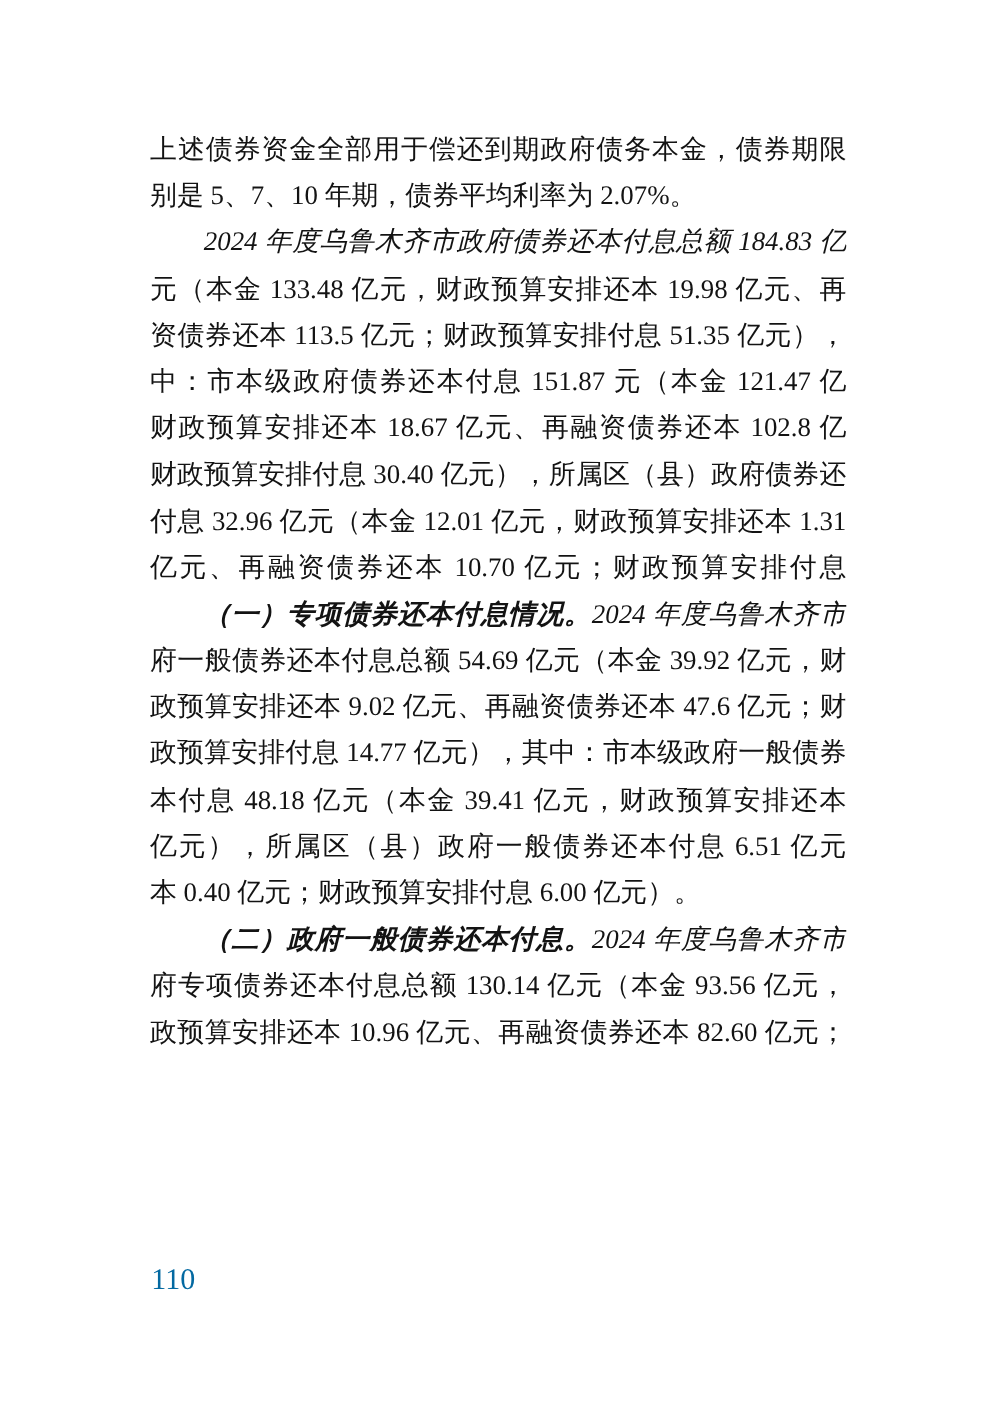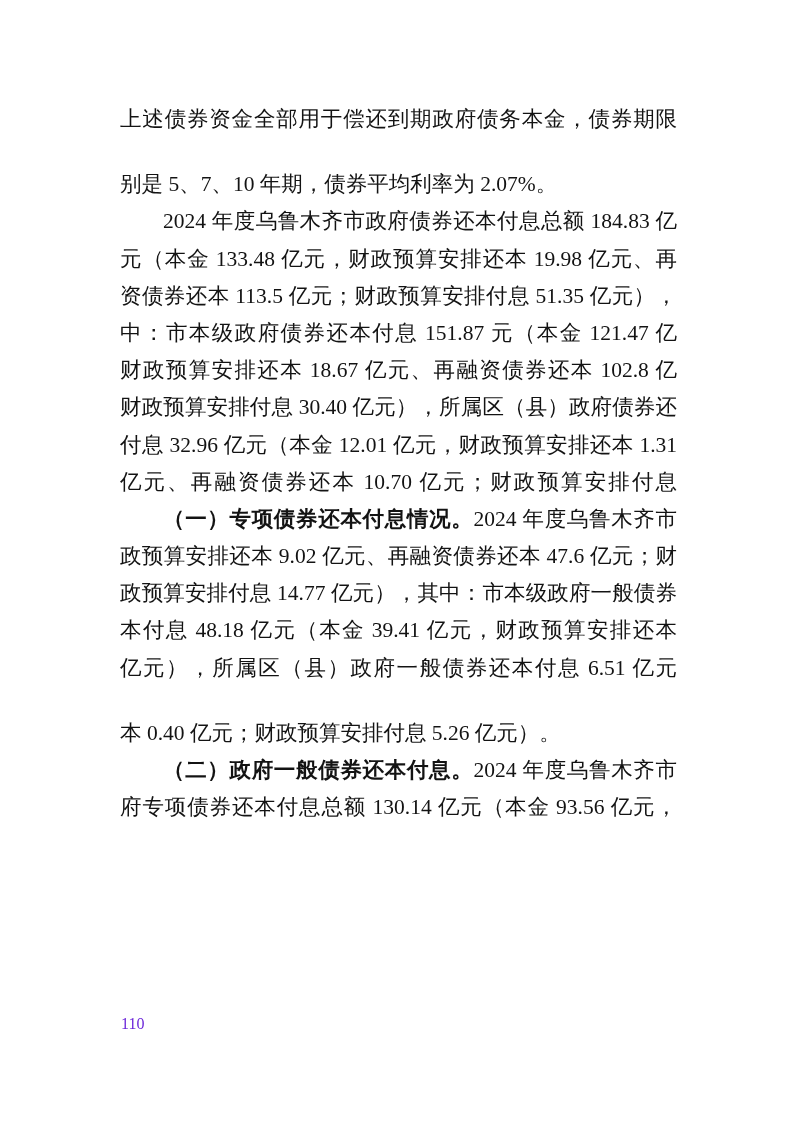--- a/index.html
+++ b/index.html
@@ -26,65 +26,67 @@
   .line {
     height: 37.2px;
     line-height: 37.2px;
     text-align: justify;
     text-align-last: justify;
     overflow: hidden;
     white-space: normal;
   }
   .line.end {
     text-align-last: left;
-    margin-top: 28px;
   }
   .line.indent {
     text-indent: 2em;
+    font-style: italic;
   }
   .line.heading {
     font-weight: bold;
     text-align-last: left;
     text-indent: 1.5em;
     letter-spacing: 0.5px;
   }
   .bold-lead {
     font-weight: bold;
   }
   .page-number {
     position: absolute;
     left: 121px;
     top: 1010px;
-    font-size: 16px;
+    font-size: 24px;
     line-height: 28px;
-    color: #6d28d9;
+    color: #0369a1;
   }
 </style>
 </head>
 <body>
 
 <div class="page">
   <div class="content">
     <div class="line">上述债券资金全部用于偿还到期政府债务本金，债券期限分</div>
     <div class="line end">别是 5、7、10 年期，债券平均利率为 2.07%。</div>
     <div class="line indent">2024 年度乌鲁木齐市政府债券还本付息总额 184.83 亿</div>
     <div class="line">元（本金 133.48 亿元，财政预算安排还本 19.98 亿元、再融</div>
     <div class="line">资债券还本 113.5 亿元；财政预算安排付息 51.35 亿元），其</div>
     <div class="line">中：市本级政府债券还本付息 151.87 元（本金 121.47 亿元，</div>
     <div class="line">财政预算安排还本 18.67 亿元、再融资债券还本 102.8 亿元；</div>
     <div class="line">财政预算安排付息 30.40 亿元），所属区（县）政府债券还本</div>
     <div class="line">付息 32.96 亿元（本金 12.01 亿元，财政预算安排还本 1.31</div>
     <div class="line">亿元、再融资债券还本 10.70 亿元；财政预算安排付息 20.95</div>
     <div class="line indent">
       <span class="bold-lead">（一）专项债券还本付息情况。</span><span>2024 年度乌鲁木齐市政</span>
     </div>
+    <div class="line">府一般债券还本付息总额 54.69 亿元（本金 39.92 亿元，财</div>
     <div class="line">政预算安排还本 9.02 亿元、再融资债券还本 47.6 亿元；财</div>
     <div class="line">政预算安排付息 14.77 亿元），其中：市本级政府一般债券还</div>
     <div class="line">本付息 48.18 亿元（本金 39.41 亿元，财政预算安排还本 8.91</div>
     <div class="line">亿元），所属区（县）政府一般债券还本付息 6.51 亿元（本</div>
-    <div class="line end">本 0.40 亿元；财政预算安排付息 5.26 亿元）。</div>
+    <div class="line end">本 0.40 亿元；财政预算安排付息 6.00 亿元）。</div>
     <div class="line indent">
       <span class="bold-lead">（二）政府一般债券还本付息。</span><span>2024 年度乌鲁木齐市政</span>
     </div>
     <div class="line">府专项债券还本付息总额 130.14 亿元（本金 93.56 亿元，财</div>
+    <div class="line">政预算安排还本 10.96 亿元、再融资债券还本 82.60 亿元；</div>
   </div>
   <div class="page-number">110</div>
 </div>
 
 </body></html>

